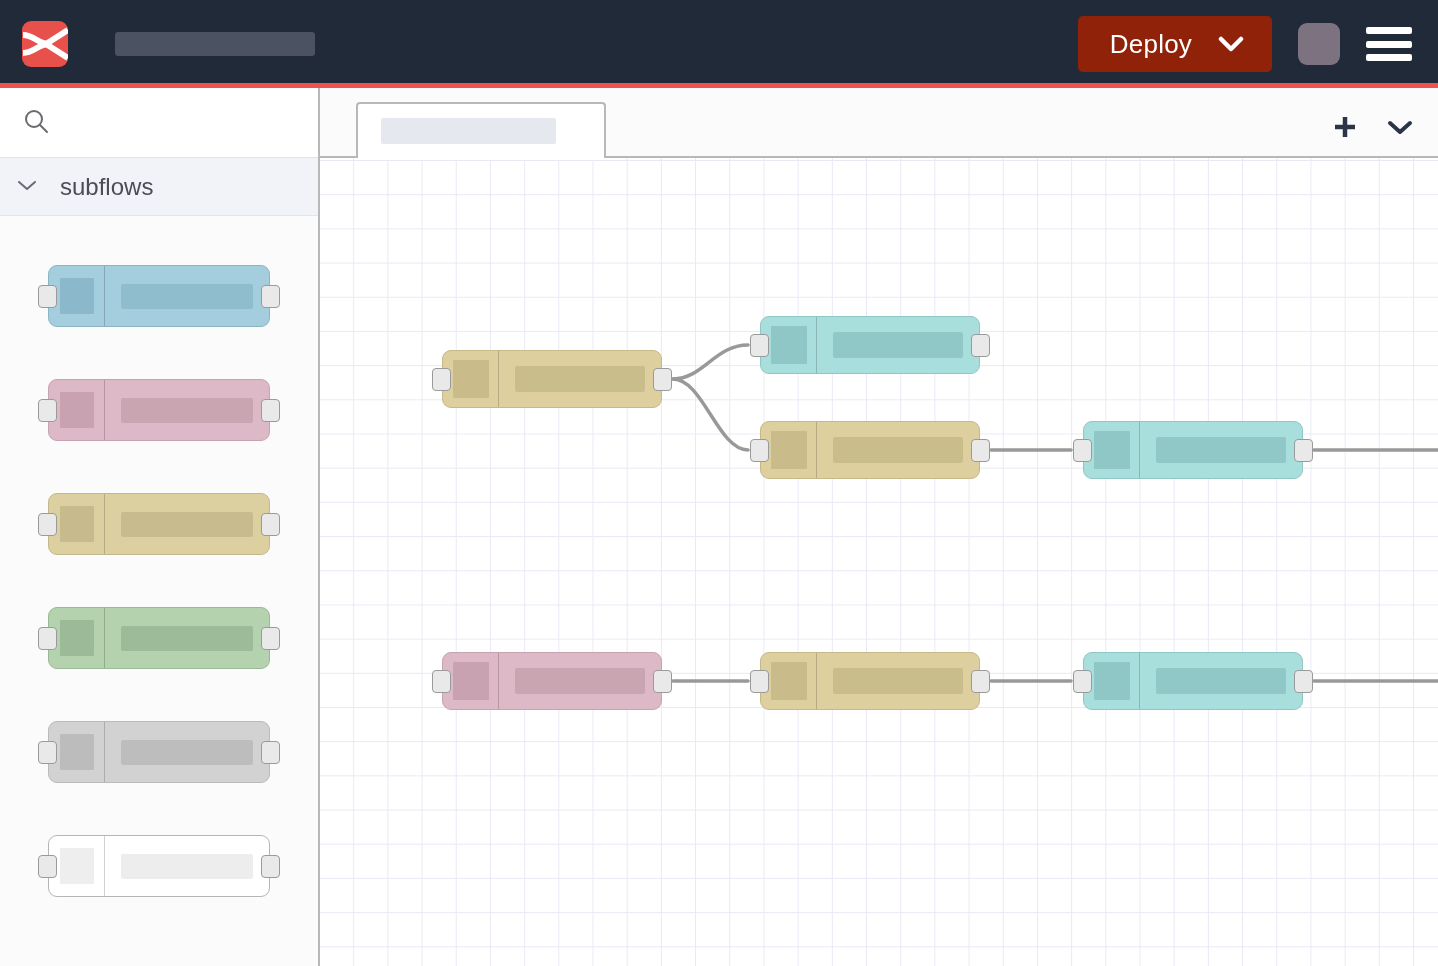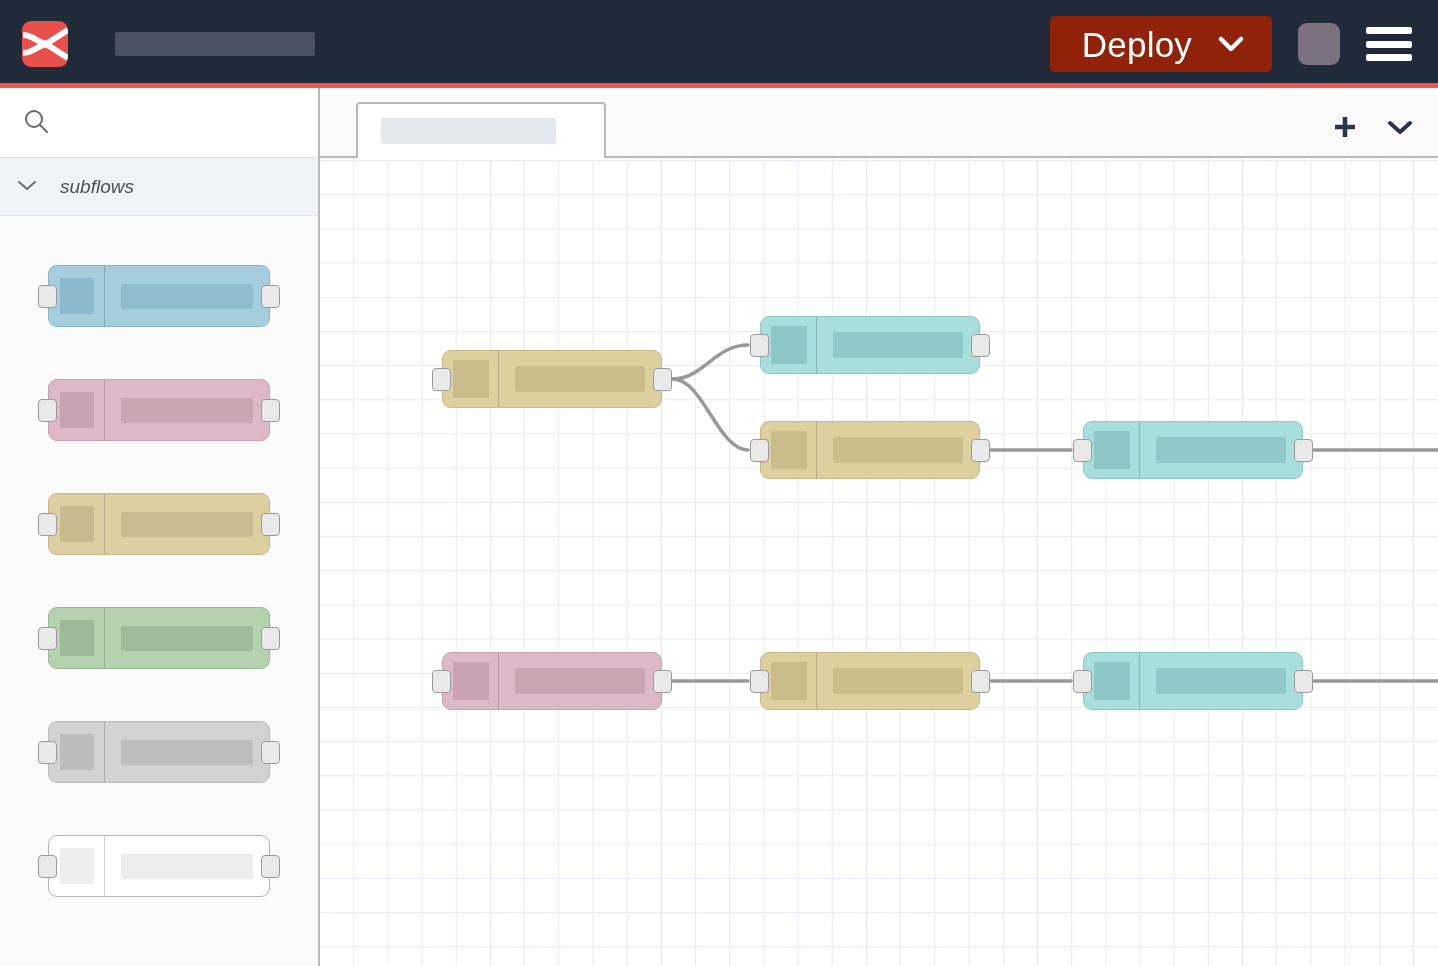--- a/index.html
+++ b/index.html
@@ -67,21 +67,21 @@
     display: flex;
     align-items: center;
     justify-content: center;
     gap: 26px;
     height: 56px;
     padding: 0 28px 0 32px;
     background: #8f2209;
     border: none;
     border-radius: 5px;
     color: #ffffff;
-    font-size: 35px;
+    font-size: 26px;
     font-family: "Liberation Sans", sans-serif;
     cursor: pointer;
     letter-spacing: 0.2px;
   }
   .deploy-label { line-height: 1; }
   .chev-wrap { display: flex; align-items: center; }
 
   .avatar {
     width: 42px;
     height: 42px;
@@ -144,23 +144,22 @@
     background: #f2f2f9;
     display: flex;
     align-items: center;
     gap: 22px;
     padding-left: 16px;
     box-sizing: border-box;
     border-bottom: 1px solid #e4e4ee;
     cursor: pointer;
   }
   .palette-category-label {
-    font-size: 19px;
+    font-size: 24px;
     color: #4d4d55;
-    font-style: italic;
   }
 
   .palette-list {
     flex: 1 1 auto;
     padding-top: 23px;
     box-sizing: border-box;
   }
   .palette-item {
     height: 114px;
     display: flex;

